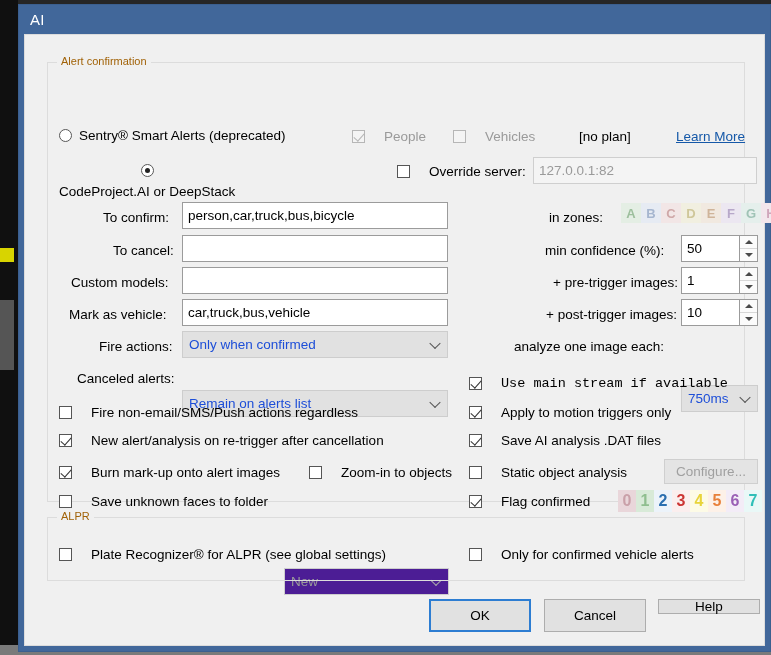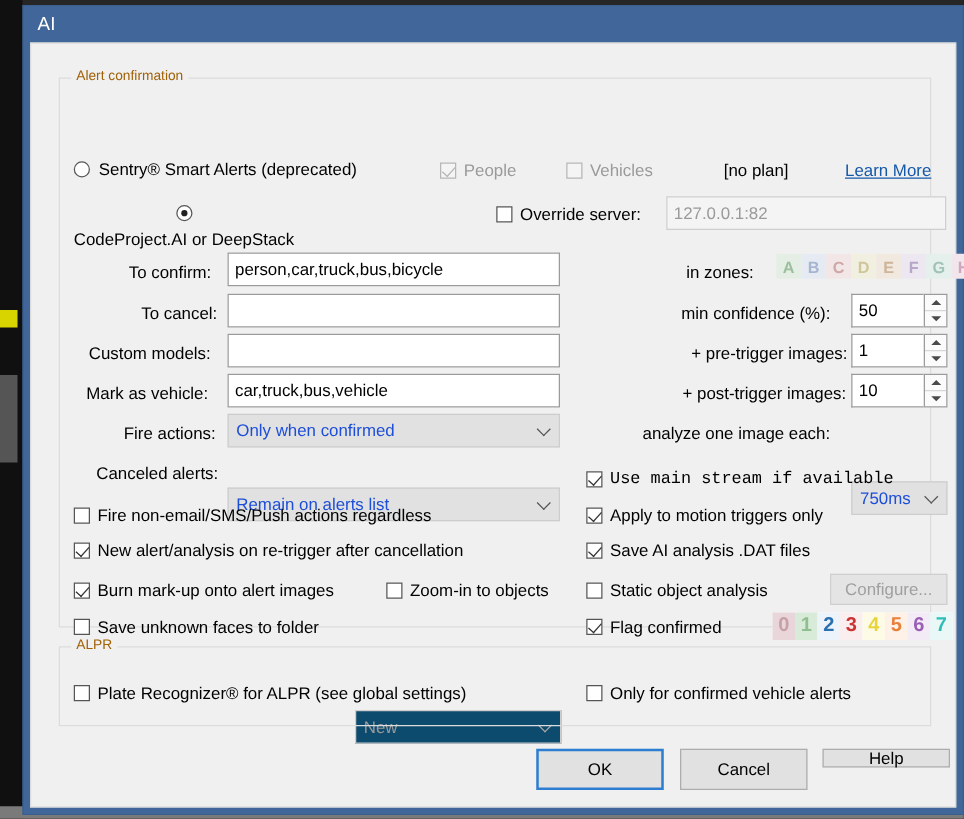--- a/index.html
+++ b/index.html
@@ -97,21 +97,21 @@
     border: 1px solid #575757; background: #fff;
     flex: 0 0 auto; position: relative;
   }
   .radio.checked::after {
     content: ""; position: absolute;
     left: 3px; top: 3px; width: 5px; height: 5px;
     border-radius: 50%; background: #222;
   }
 
   
-  .cb-row { display: flex; align-items: center; gap: 6px; }
+  .cb-row { display: flex; align-items: center; gap: 19px; }
   .cbox {
     width: 13px; height: 13px;
     border: 1px solid #555; background: #fff;
     flex: 0 0 auto; position: relative;
   }
   .cbox.checked::after {
     content: "";
     position: absolute; left: 3px; top: 0px;
     width: 5px; height: 9px;
     border: solid #333; border-width: 0 1.6px 1.6px 0;
@@ -136,21 +136,21 @@
   
   .combo {
     border: 1px solid #cdcdcd;
     background: #e1e1e1;
     height: 27px;
     font-size: 13.5px; color: #1d4ed8;
     display: flex; align-items: center;
     padding-left: 6px; padding-right: 6px;
     position: relative;
   }
-  .combo.dis { color: #9a9a9a; background: #0c4a6e; }
+  .combo.dis { color: #9a9a9a; background: #4c1d95; }
   .combo .chev {
     position: absolute; right: 8px; top: 50%;
     width: 8px; height: 8px;
     border: solid #555; border-width: 0 1.4px 1.4px 0;
     transform: translateY(-70%) rotate(45deg);
   }
   .combo.dis .chev { border-color: #a8a8a8; }
 
   
   .spin-wrap { position: absolute; display: flex; }

